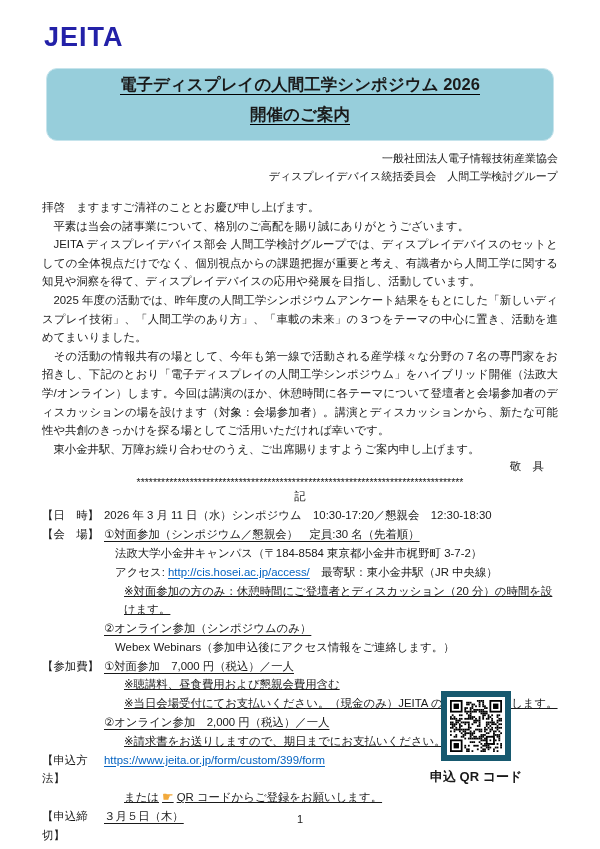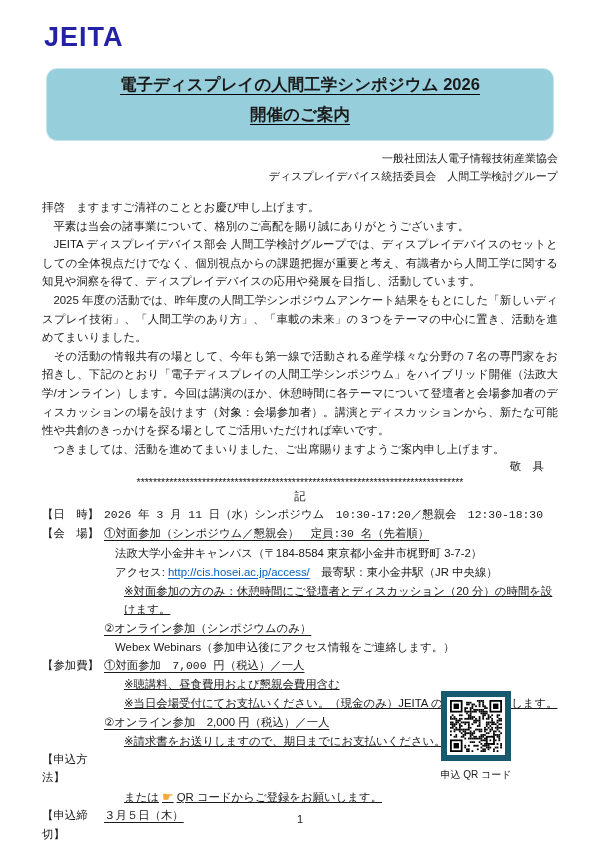--- a/index.html
+++ b/index.html
@@ -16,33 +16,33 @@
   }
   .title-line{font-size:16.5px;font-weight:bold;line-height:30px;}
   .u2{border-bottom:1.6px solid #000;padding-bottom:1px;}
   .org{ text-align:right;font-size:11px;line-height:17.5px;margin-top:9px;}
   .body{margin-top:13px;font-size:11.4px;line-height:18.6px;text-align:justify;}
   .body p{margin:0;white-space:pre-wrap;}
   .closing{text-align:right;padding-right:14px;font-size:11.4px;margin-top:1px;}
   .separator{font-size:10.5px;letter-spacing:0;white-space:nowrap;overflow:hidden;text-align:center;margin-top:2px;color:#1a1a1a;}
   .ki{text-align:center;font-size:11.4px;margin-top:1px;}
   .details{margin-top:2px;font-size:11.4px;line-height:18.8px;}
-  .row{display:flex;align-items:flex-start;font-family:Liberation Mono, monospace;}
+  .row{display:flex;align-items:flex-start;}
   .row .lbl{flex:0 0 62px;}
   .row .val{flex:1;}
   .ind1{margin-left:62px;}
   .ind2{margin-left:73px;}
   .ind3{margin-left:82px;text-decoration:underline;}
   .u{text-decoration:underline;text-underline-offset:3px;}
   .link{color:#0563c1;text-decoration:underline;text-underline-offset:2px;cursor:pointer;}
   .pointer{color:#f2a93b;margin:0 3px;font-size:13px;}
   .qr-wrap{position:absolute;left:430px;top:691px;width:92px;text-align:center;}
   .qr-box{width:52px;height:52px;border:6px solid #17596f;background:#fff;padding:3px;margin:0 auto;}
   .qr-box svg{display:block;width:100%;height:100%;}
-  .qr-caption{font-size:10px;font-weight:normal;margin-top:7px;white-space:nowrap;}
+  .qr-caption{font-size:13px;font-weight:bold;margin-top:7px;white-space:nowrap;}
   .page-number{position:absolute;bottom:24px;left:0;right:0;text-align:center;font-size:11px;}
 </style>
 </head>
 <body>
 
 <div class="page">
 
   <div class="logo">JEITA</div>
 
   <div class="title-banner">
@@ -54,21 +54,21 @@
     <div>一般社団法人電子情報技術産業協会</div>
     <div>ディスプレイデバイス統括委員会　人間工学検討グループ</div>
   </div>
 
   <div class="body">
     <p>拝啓　ますますご清祥のこととお慶び申し上げます。</p>
     <p>　平素は当会の諸事業について、格別のご高配を賜り誠にありがとうございます。</p>
     <p>　JEITA ディスプレイデバイス部会 人間工学検討グループでは、ディスプレイデバイスのセットとしての全体視点だけでなく、個別視点からの課題把握が重要と考え、有識者から人間工学に関する知見や洞察を得て、ディスプレイデバイスの応用や発展を目指し、活動しています。</p>
     <p>　2025 年度の活動では、昨年度の人間工学シンポジウムアンケート結果をもとにした「新しいディスプレイ技術」、「人間工学のあり方」、「車載の未来」の３つをテーマの中心に置き、活動を進めてまいりました。</p>
     <p>　その活動の情報共有の場として、今年も第一線で活動される産学様々な分野の７名の専門家をお招きし、下記のとおり「電子ディスプレイの人間工学シンポジウム」をハイブリッド開催（法政大学/オンライン）します。今回は講演のほか、休憩時間に各テーマについて登壇者と会場参加者のディスカッションの場を設けます（対象：会場参加者）。講演とディスカッションから、新たな可能性や共創のきっかけを探る場としてご活用いただければ幸いです。</p>
-    <p>　つきましては、活動を進めてまいりました、ご出席賜りますようご案内申し上げます。</p>
+    <p>　東小金井駅、万障お繰り合わせのうえ、ご出席賜りますようご案内申し上げます。</p>
   </div>
 
   <div class="closing">敬　具</div>
 
   <div class="separator">********************************************************************************</div>
 
   <div class="ki">記</div>
 
   <div class="details">
 
@@ -93,20 +93,21 @@
       <div class="lbl">【参加費】</div>
       <div class="val"><span class="u">①対面参加　7,000 円（税込）／一人</span></div>
     </div>
     <div class="ind3">※聴講料、昼食費用および懇親会費用含む</div>
     <div class="ind3">※当日会場受付にてお支払いください。（現金のみ）JEITA の領収書を発行します。</div>
     <div class="ind1"><span class="u">②オンライン参加　2,000 円（税込）／一人</span></div>
     <div class="ind3">※請求書をお送りしますので、期日までにお支払いください。</div>
 
     <div class="row">
       <div class="lbl">【申込方法】</div>
+      <div class="val"><a class="link">https://www.jeita.or.jp/form/custom/399/form</a></div>
     </div>
     <div class="ind3">
       <span>または</span><span class="pointer">☛</span><span>QR コードからご登録をお願いします。</span>
     </div>
 
     <div class="row">
       <div class="lbl">【申込締切】</div>
       <div class="val"><span class="u">３月５日（木）</span></div>
     </div>
 

